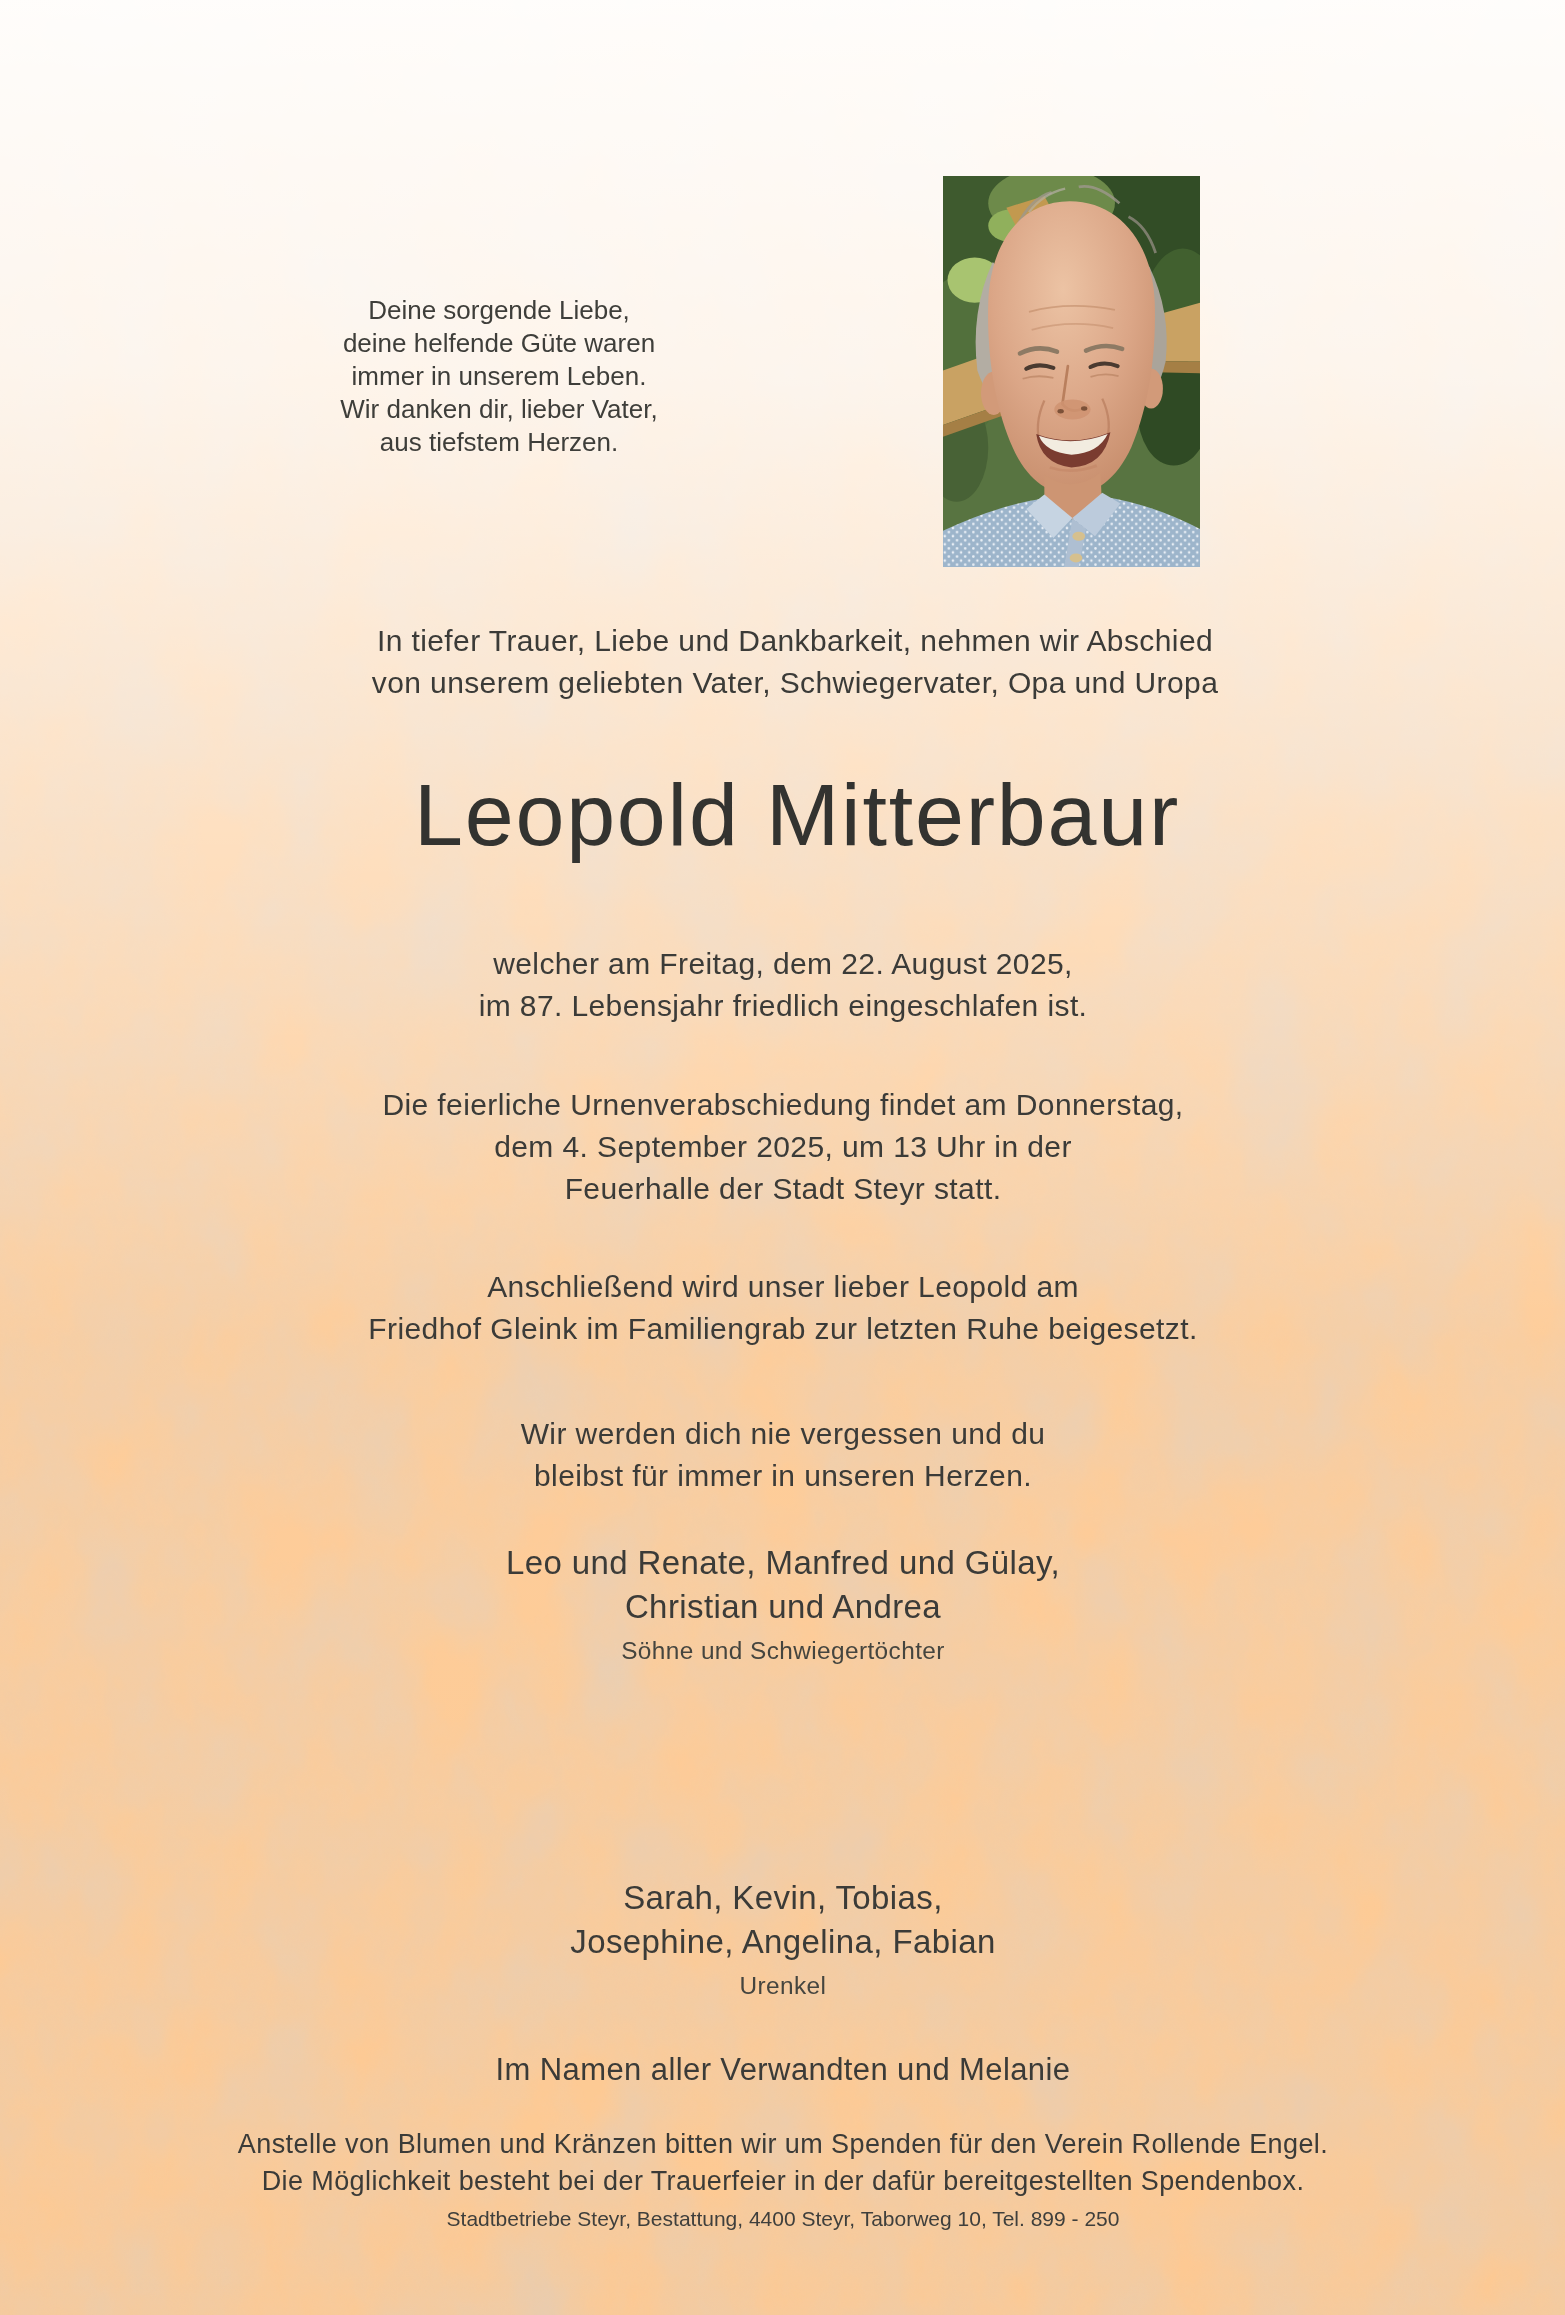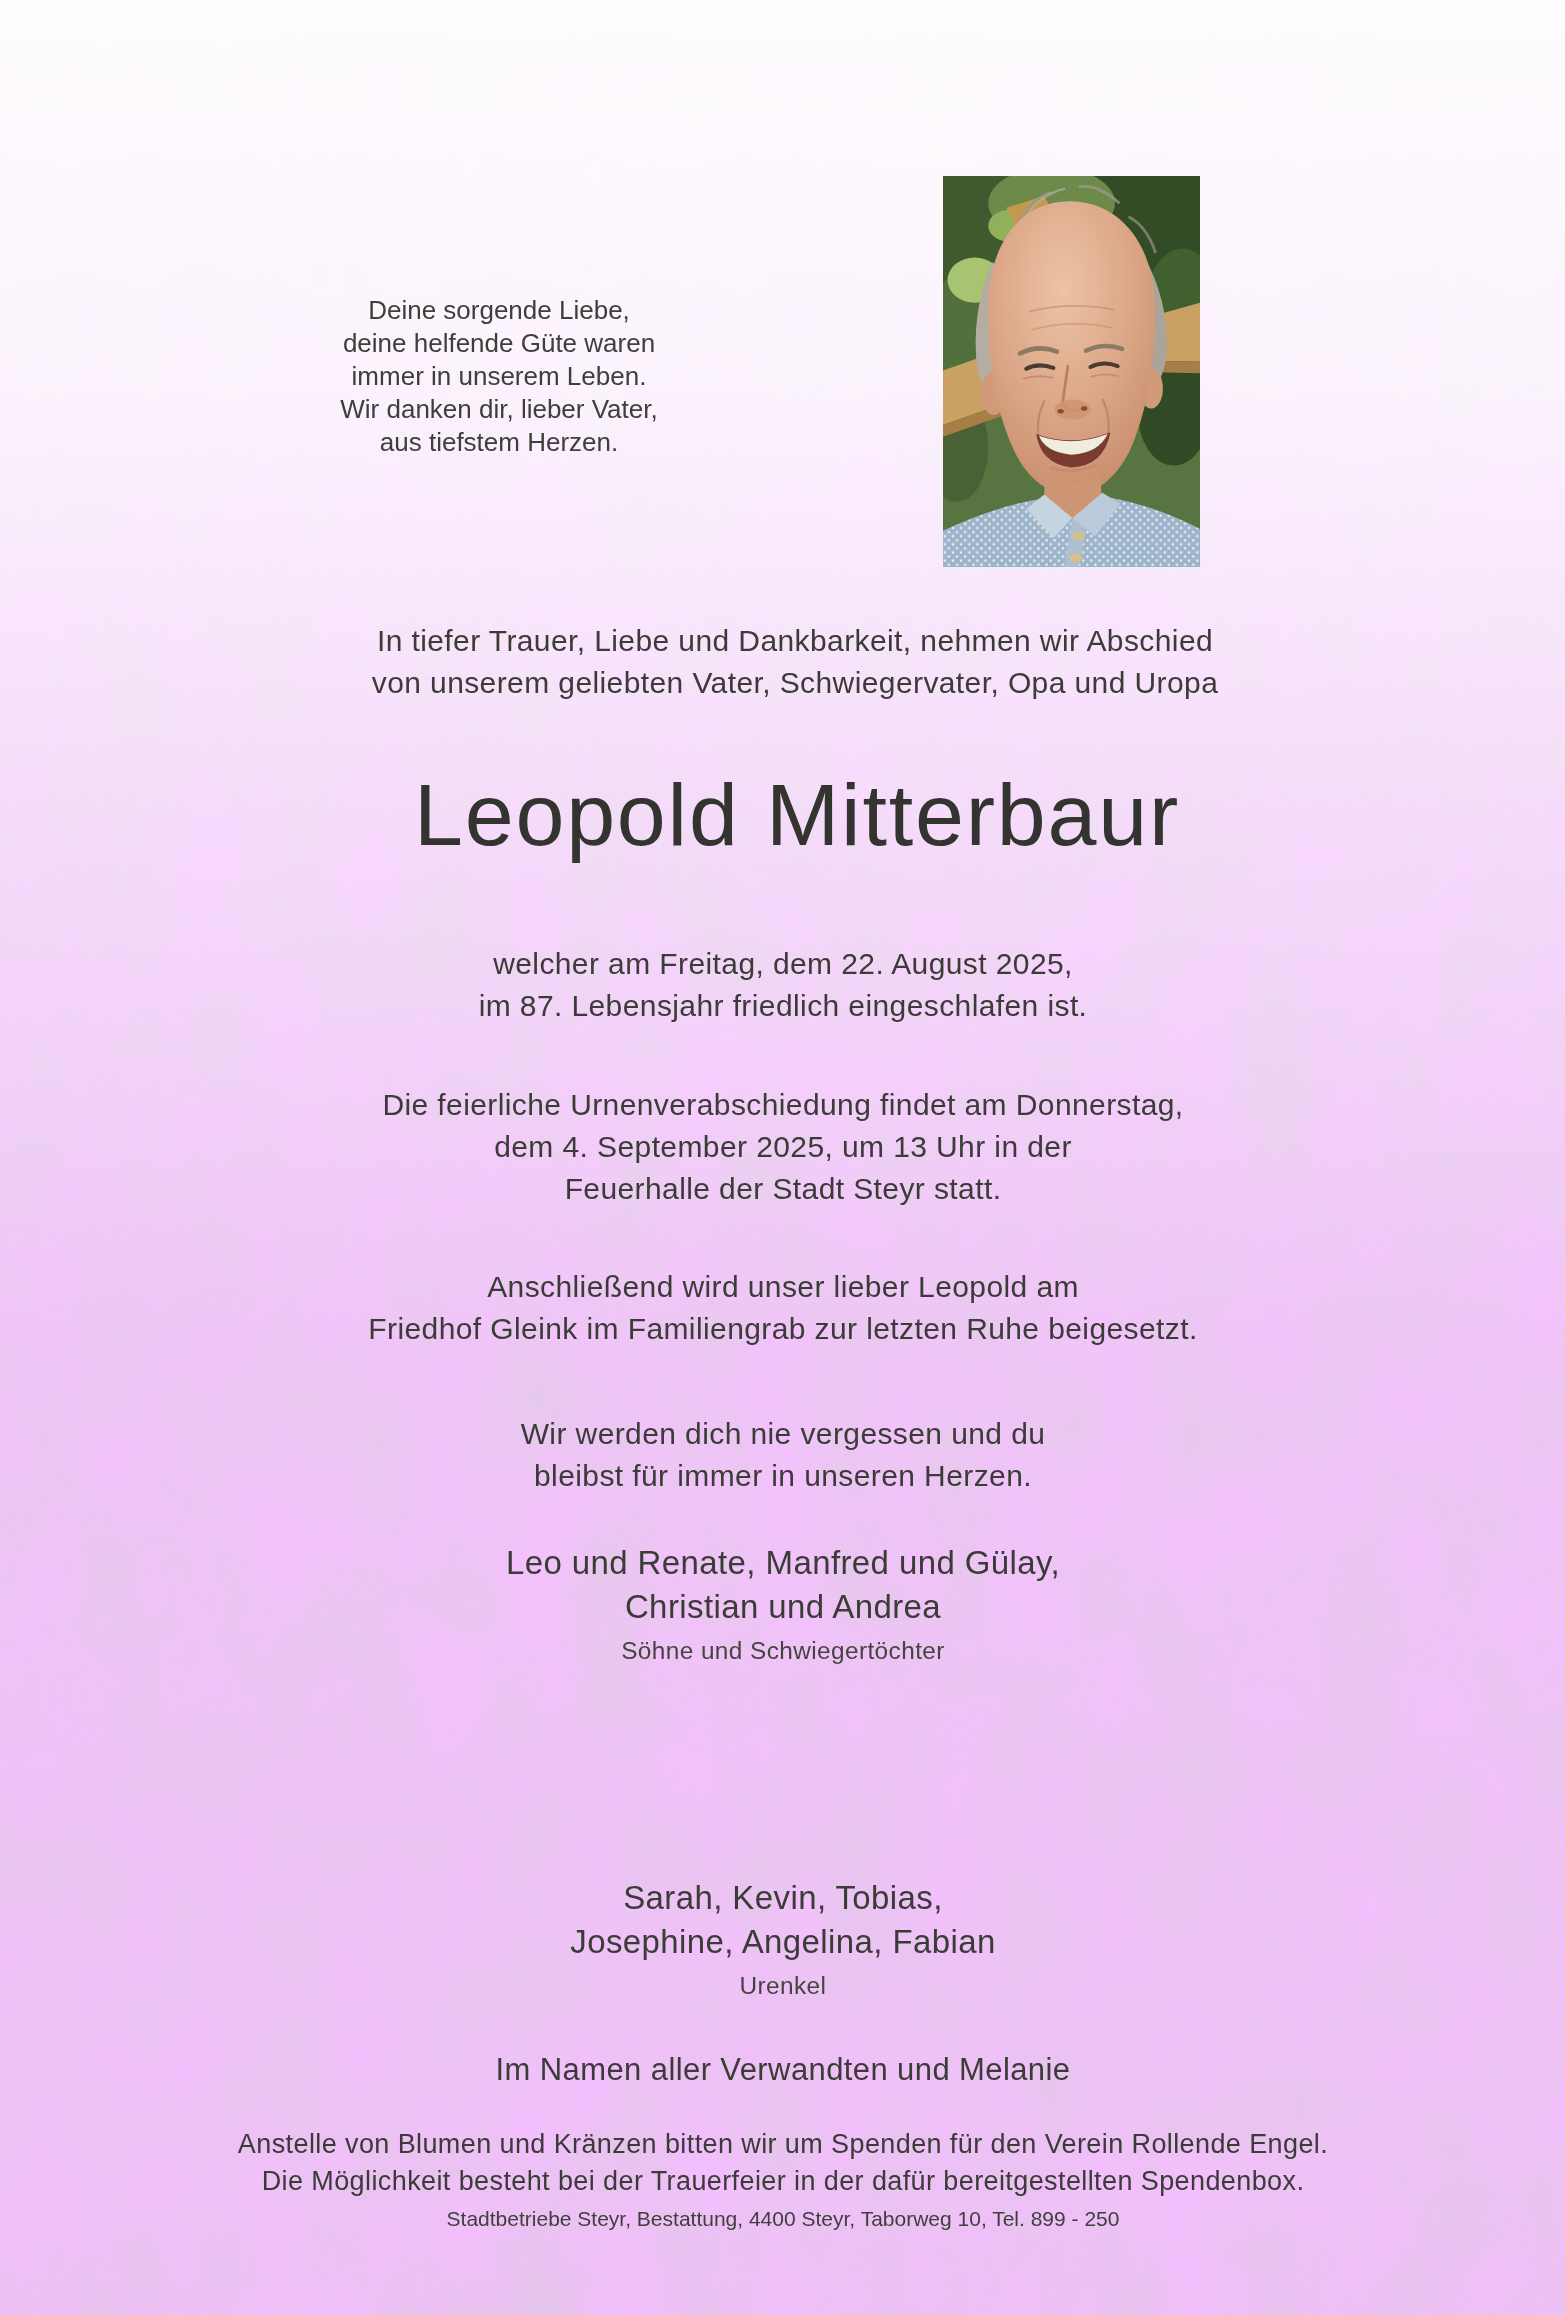--- a/index.html
+++ b/index.html
@@ -2,21 +2,21 @@
 <html style="font-size:14.5px"><head>
 <meta charset="utf-8">
 <style>
   html,body{margin:0;padding:0;}
   body{
     width:1566px;height:2316px;
     background:#ffffff;
     font-family:"Liberation Sans","DejaVu Sans",sans-serif;
     color:#3b3b38;
   }
-  .page{position:relative;width:1566px;height:2316px;background:#f0abfc;overflow:hidden;}
+  .page{position:relative;width:1566px;height:2316px;background:#fdba74;overflow:hidden;}
 
   
   .texture{position:absolute;left:0;top:0;width:1566px;height:2316px;opacity:.5;}
   .texture-fade{
     position:absolute;left:0;top:0;width:1566px;height:2316px;
     background:linear-gradient(180deg,
       rgba(255,255,255,.97) 0%,
       rgba(255,255,255,.85) 16%,
       rgba(255,255,255,.55) 36%,
       rgba(255,255,255,.28) 58%,

